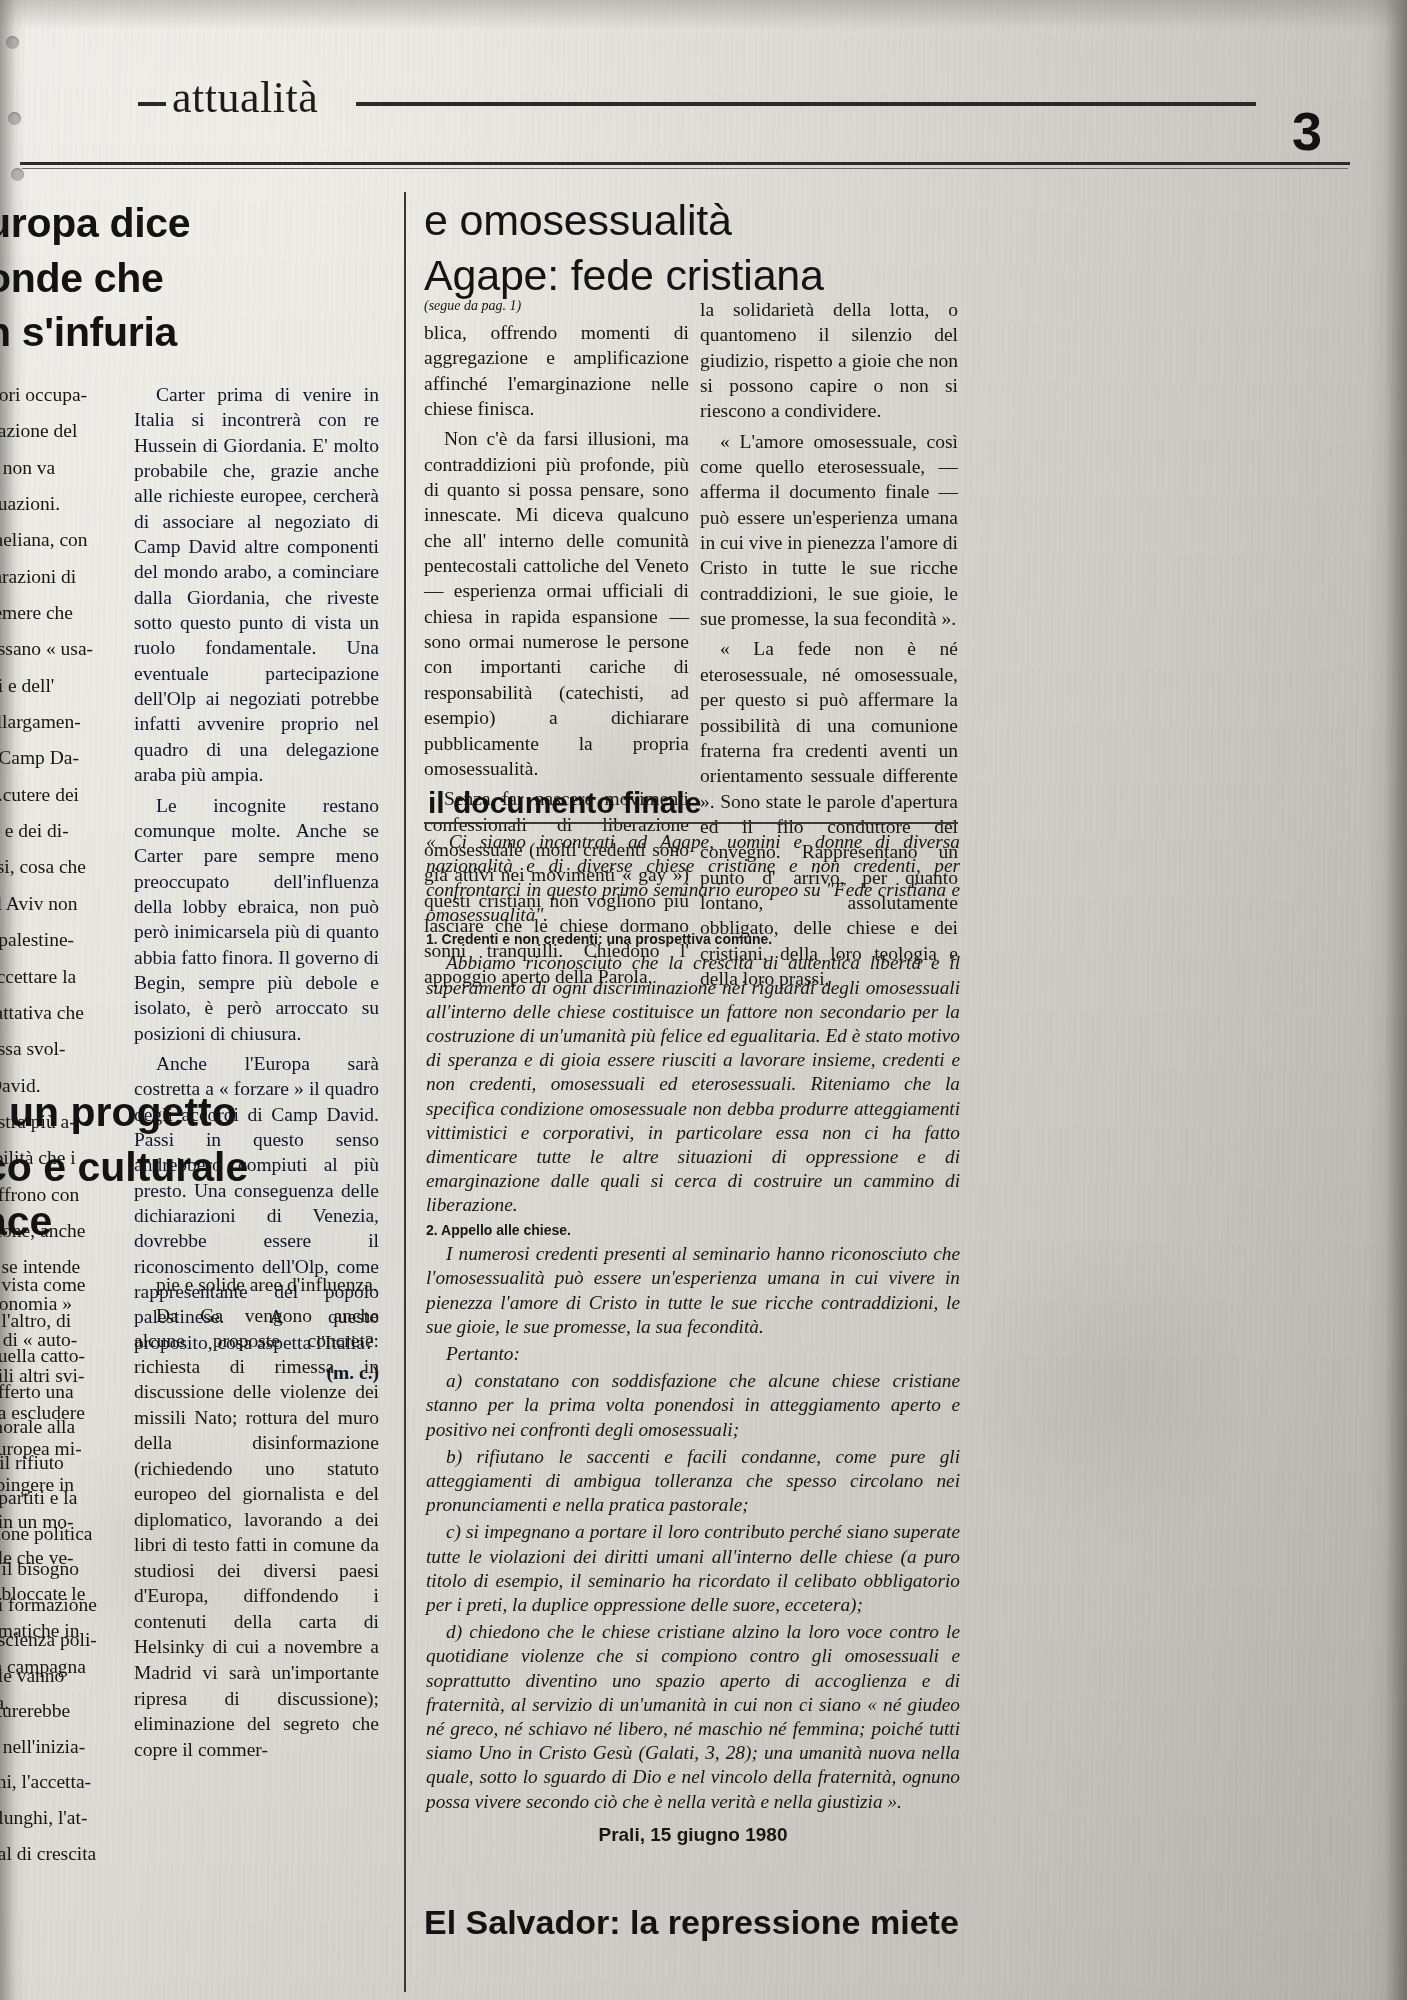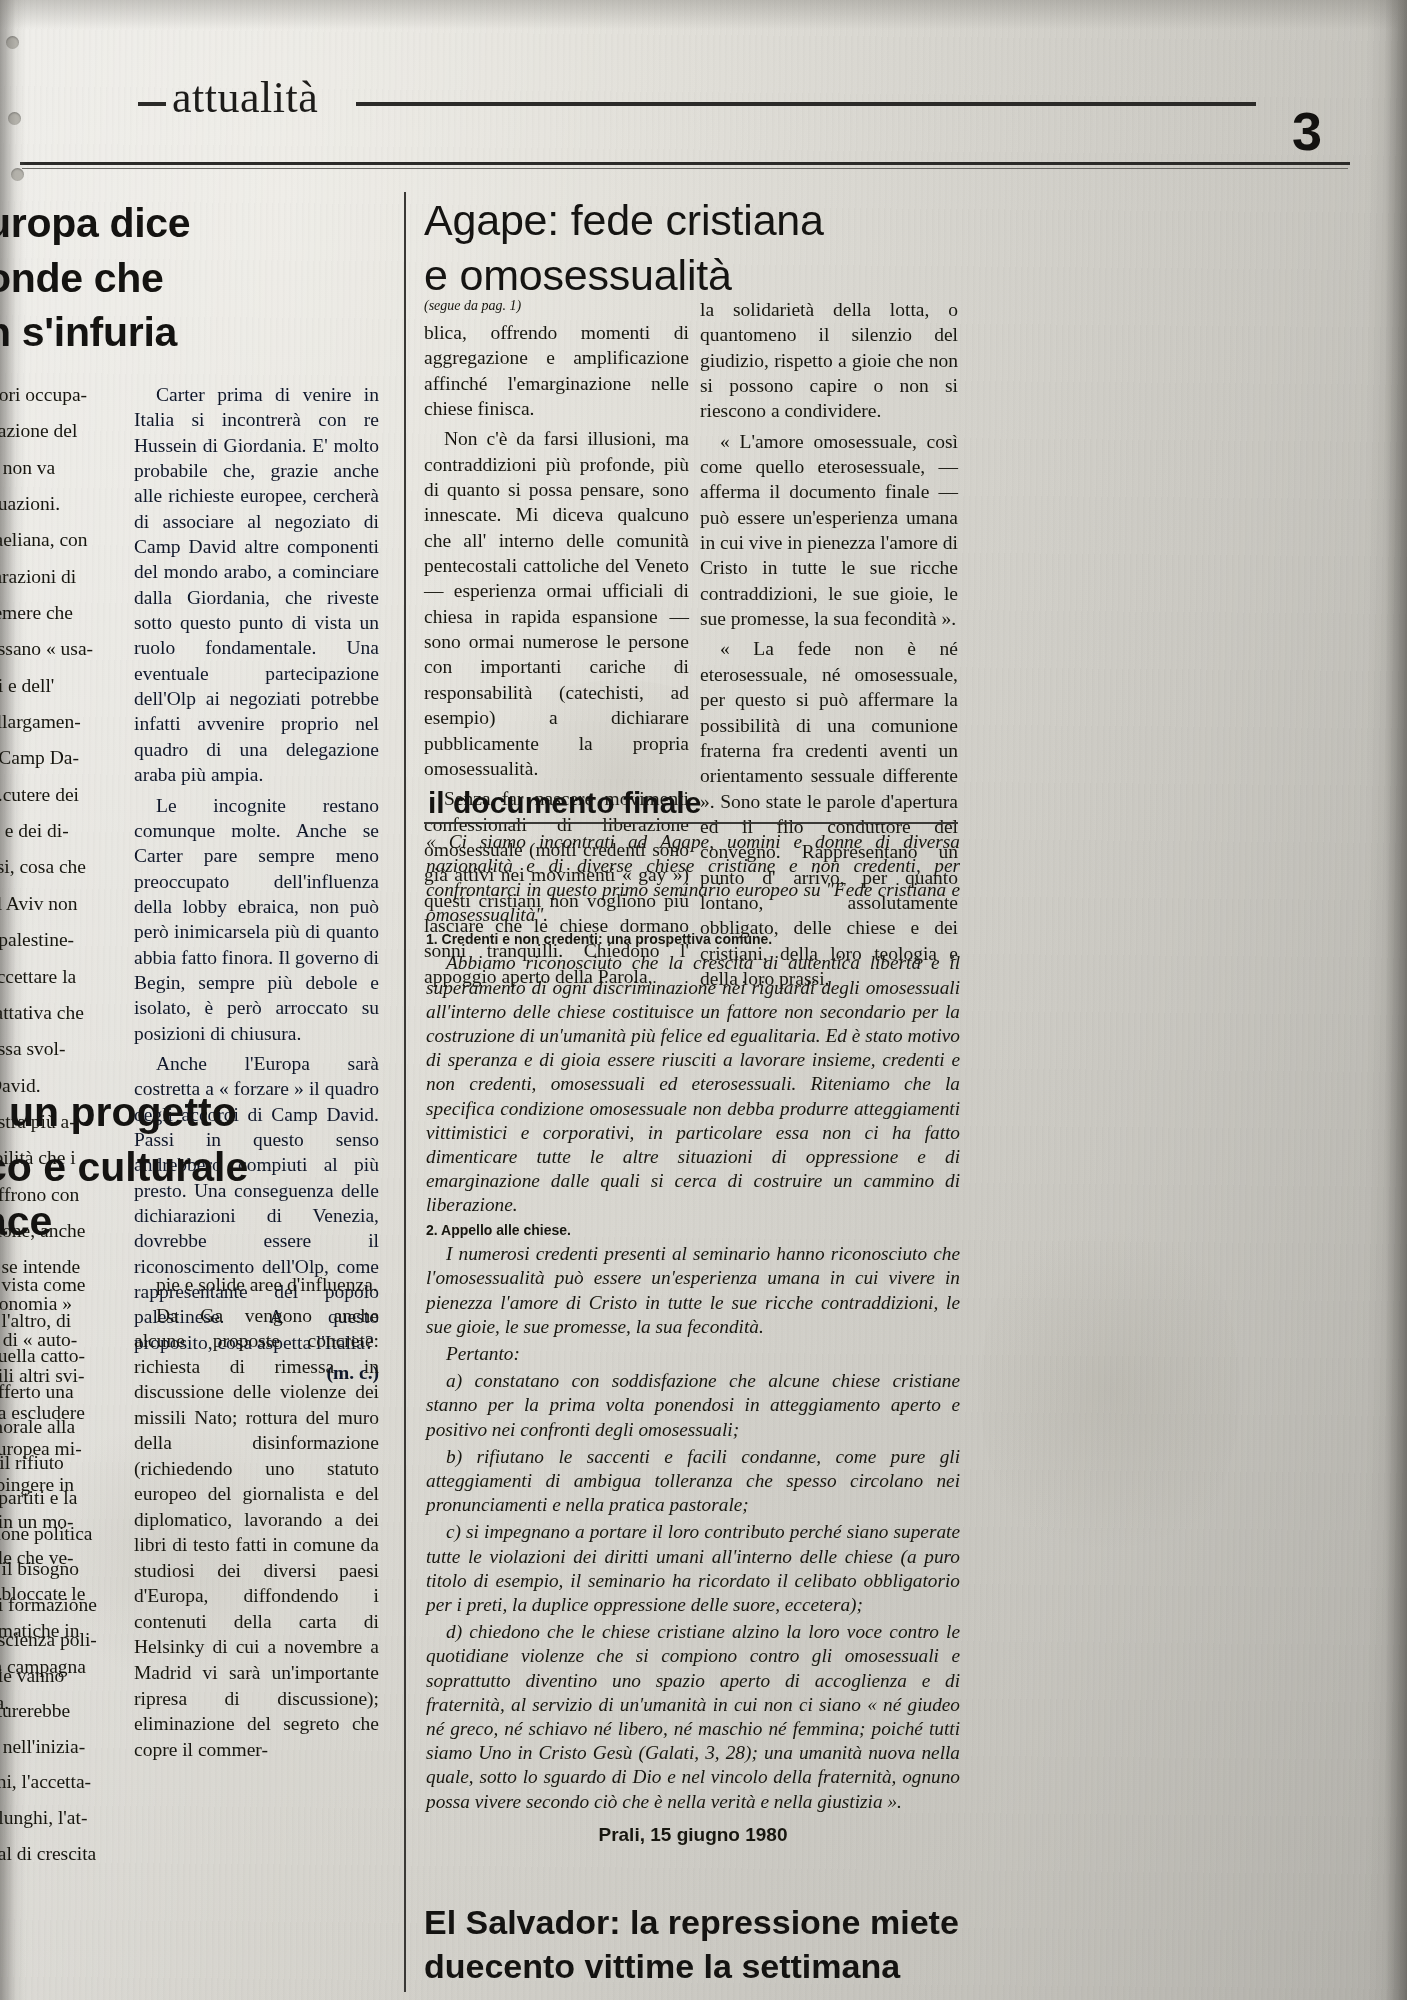--- a/index.html
+++ b/index.html
@@ -288,22 +288,22 @@
 </div>
 
 <div class="col-d">
   <p>pie e solide aree d'influenza.</p>
   <p>Da Ga vengono anche alcune proposte concrete: richiesta di rimessa in discussione delle violenze dei missili Nato; rottura del muro della disinformazione (richiedendo uno statuto europeo del giornalista e del diplomatico, lavorando a dei libri di testo fatti in comune da studiosi dei diversi paesi d'Europa, diffondendo i contenuti della carta di Helsinky di cui a novembre a Madrid vi sarà un'importante ripresa di discussione); eliminazione del segreto che copre il commer-</p>
 </div>
 
 <div class="vdiv"></div>
 
 <div class="main-title">
+  <div>e omosessualità</div>
   <div>Agape: fede cristiana</div>
-  <div>e omosessualità</div>
 </div>
 
 <div class="segue">(segue da pag. 1)</div>
 
 <div class="main-c1">
   <p class="first">blica, offrendo momenti di aggregazione e amplificazione affinché l'emarginazione nelle chiese finisca.</p>
   <p>Non c'è da farsi illusioni, ma contraddizioni più profonde, più di quanto si possa pensare, sono innescate. Mi diceva qualcuno che all' interno delle comunità pentecostali cattoliche del Veneto — esperienza ormai ufficiali di chiesa in rapida espansione — sono ormai numerose le persone con importanti cariche di responsabilità (catechisti, ad esempio) a dichiarare pubblicamente la propria omosessualità.</p>
   <p>Senza far nascere movimenti confessionali di liberazione omosessuale (molti credenti sono già attivi nei movimenti « gay ») questi cristiani non vogliono più lasciare che le chiese dormano sonni tranquilli. Chiedono l' appoggio aperto della Parola,</p>
 </div>
 
@@ -325,14 +325,13 @@
   <p class="ind">Pertanto:</p>
   <p class="ind">a) constatano con soddisfazione che alcune chiese cristiane stanno per la prima volta ponendosi in atteggiamento aperto e positivo nei confronti degli omosessuali;</p>
   <p class="ind">b) rifiutano le saccenti e facili condanne, come pure gli atteggiamenti di ambigua tolleranza che spesso circolano nei pronunciamenti e nella pratica pastorale;</p>
   <p class="ind">c) si impegnano a portare il loro contributo perché siano superate tutte le violazioni dei diritti umani all'interno delle chiese (a puro titolo di esempio, il seminario ha ricordato il celibato obbligatorio per i preti, la duplice oppressione delle suore, eccetera);</p>
   <p class="ind">d) chiedono che le chiese cristiane alzino la loro voce contro le quotidiane violenze che si compiono contro gli omosessuali e soprattutto diventino uno spazio aperto di accoglienza e di fraternità, al servizio di un'umanità in cui non ci siano « né giudeo né greco, né schiavo né libero, né maschio né femmina; poiché tutti siamo Uno in Cristo Gesù (Galati, 3, 28); una umanità nuova nella quale, sotto lo sguardo di Dio e nel vincolo della fraternità, ognuno possa vivere secondo ciò che è nella verità e nella giustizia ».</p>
   <p class="place">Prali, 15 giugno 1980</p>
 </div>
 
 <div class="bottom-head">
   <div>El Salvador: la repressione miete</div>
-  <div>duecento vittime la settimana</div>
 </div>
 
 </body></html>

